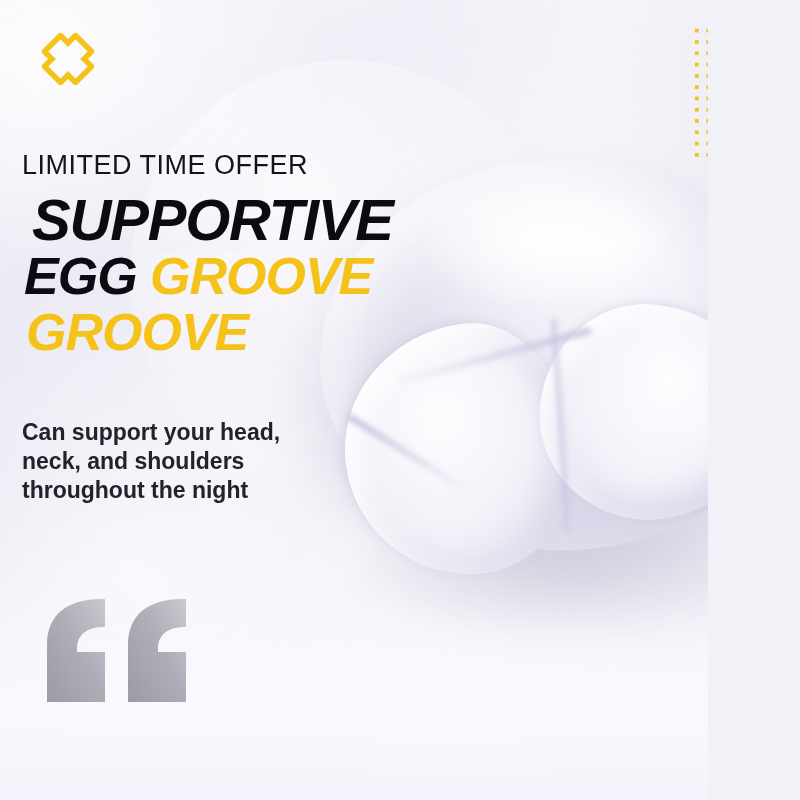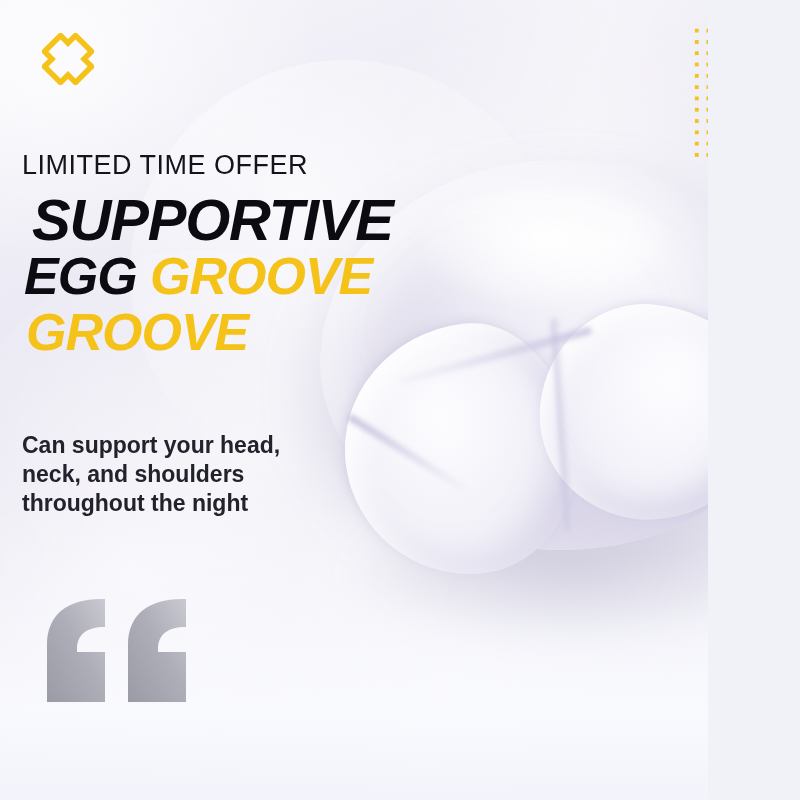--- a/index.html
+++ b/index.html
@@ -197,21 +197,21 @@
     font-weight:700;
     font-style:italic;
     letter-spacing:-1px;
     line-height:1.08;
     color:#f5c21a;
     margin-left:4px;
   }
 
   .body-copy {
     position:absolute;
-    left:22px; top:431px;
+    left:22px; top:418px;
     width:300px;
     font-size:23px;
     font-weight:600;
     line-height:1.26;
     color:#22222c;
   }
 
   
   .quote-mark {
     position:absolute;

